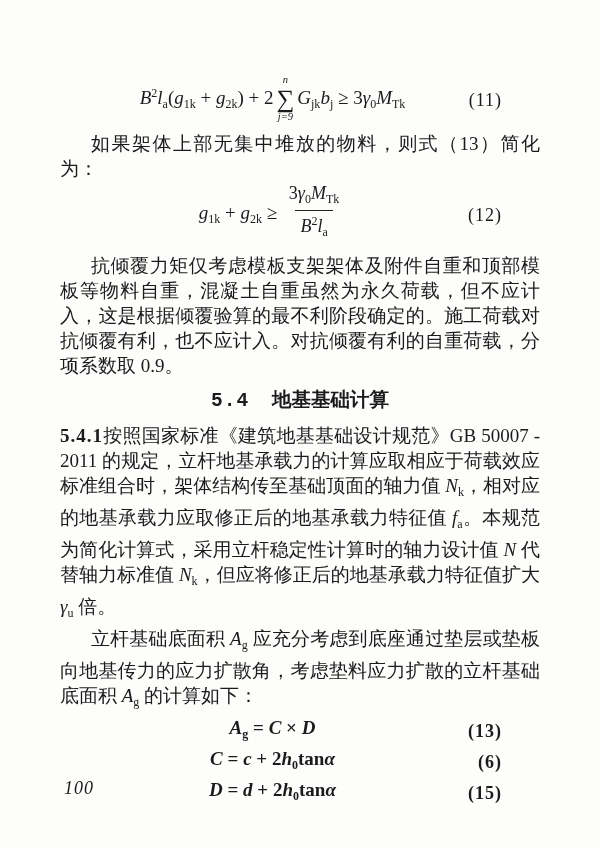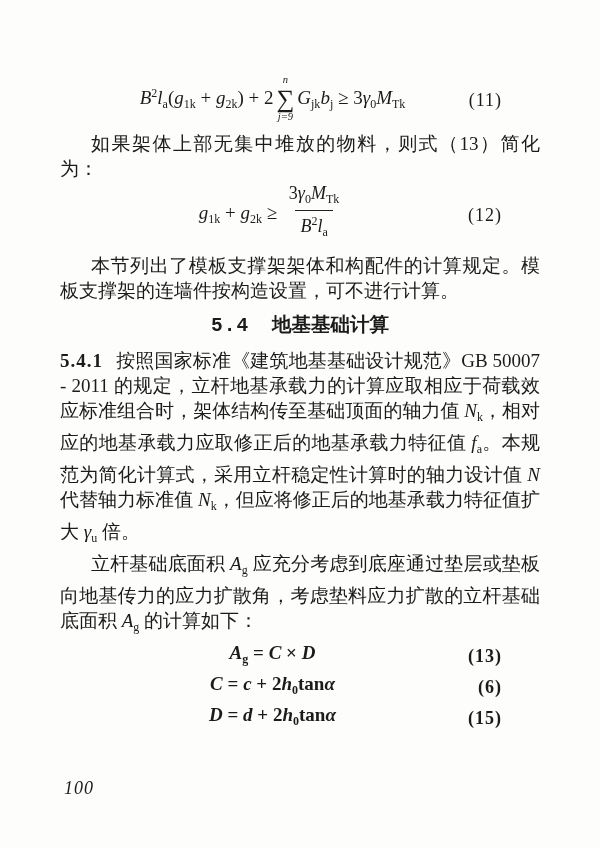--- a/index.html
+++ b/index.html
@@ -54,21 +54,21 @@
   .fnum,.fden{font-size:18px;line-height:21px;padding:0 5px;white-space:nowrap;}
   .fden{border-top:1.4px solid #222;}
   
   .heading{
     text-align:center;font-weight:700;
     font-size:19.5px;line-height:26px;
     margin:9px 0 9px 0;
   }
   .heading .hnum{margin-right:18px;letter-spacing:1px;font-family:Liberation Mono, monospace;}
   
-  .clause-label{font-weight:700;margin-right:13px;letter-spacing:1px;}
+  .clause-label{font-weight:700;letter-spacing:1px;}
   
   .page-num{
     position:absolute;left:64px;top:778px;
     font-size:18px;font-style:italic;letter-spacing:1px;
   }
 </style>
 </head>
 <body>
 
 <div class="page">
@@ -86,22 +86,22 @@
     <p class="para indent">如果架体上部无集中堆放的物料，则式（13）简化为：</p>
 
     <div class="eq-row tall">
       <span class="eq"><span class="fv">g</span><span class="fsub">1k</span><span class="ft"> + </span><span class="fv">g</span><span class="fsub">2k</span><span class="ft"> ≥ </span><span class="frac">
             <span class="fnum"><span class="ft">3</span><span class="fv">γ</span><span class="fsub">0</span><span class="fv">M</span><span class="fsub">Tk</span></span>
             <span class="fden"><span class="fv">B</span><span class="fsup">2</span><span class="fv">l</span><span class="fsub">a</span></span>
           </span></span>
       <span class="eq-num">(12)</span>
     </div>
 
+    <p class="para indent">抗倾覆力矩仅考虑模板支架架体及附件自重和顶部模板等物料自重，混凝土自重虽然为永久荷载，但不应计入，这是根据倾覆验算的最不利阶段确定的。施工荷载对抗倾覆有利，也不应计入。对抗倾覆有利的自重荷载，分项系数取 0.9。</p>
 
-    <p class="para indent">本节列出了模板支撑架架体和构配件的计算规定。模板支撑架的连墙件按构造设置，可不进行计算。</p>
 
     <h2 class="heading">
       <span class="hnum">5.4</span>
       <span>地基基础计算</span>
     </h2>
 
     <p class="para">
       <span class="clause-label">5.4.1</span><span><span class="ft">按照国家标准《建筑地基基础设计规范》GB 50007 - 2011 的规定，立杆地基承载力的计算应取相应于荷载效应标准组合时，架体结构传至基础顶面的轴力值 </span><span class="fv">N</span><span class="fsub">k</span><span class="ft">，相对应的地基承载力应取修正后的地基承载力特征值 </span><span class="fv">f</span><span class="fsub">a</span><span class="ft">。本规范为简化计算式，采用立杆稳定性计算时的轴力设计值 </span><span class="fv">N</span><span class="ft"> 代替轴力标准值 </span><span class="fv">N</span><span class="fsub">k</span><span class="ft">，但应将修正后的地基承载力特征值扩大 </span><span class="fv">γ</span><span class="fsub">u</span><span class="ft"> 倍。</span></span>
     </p>
 

